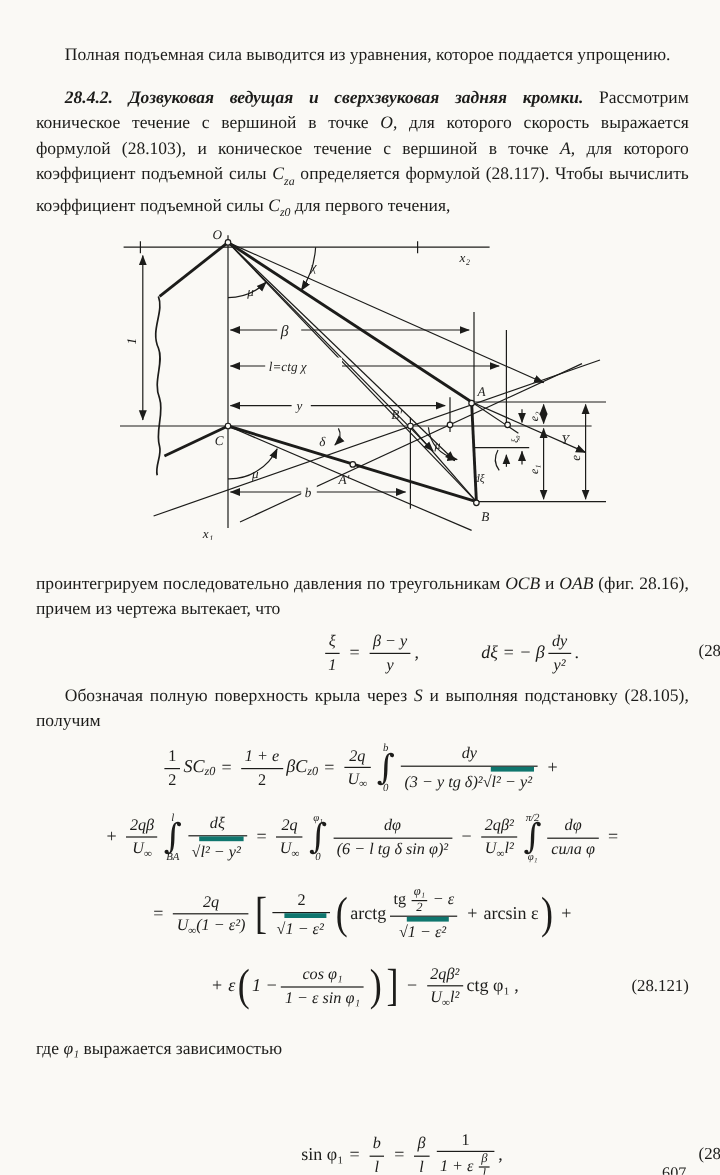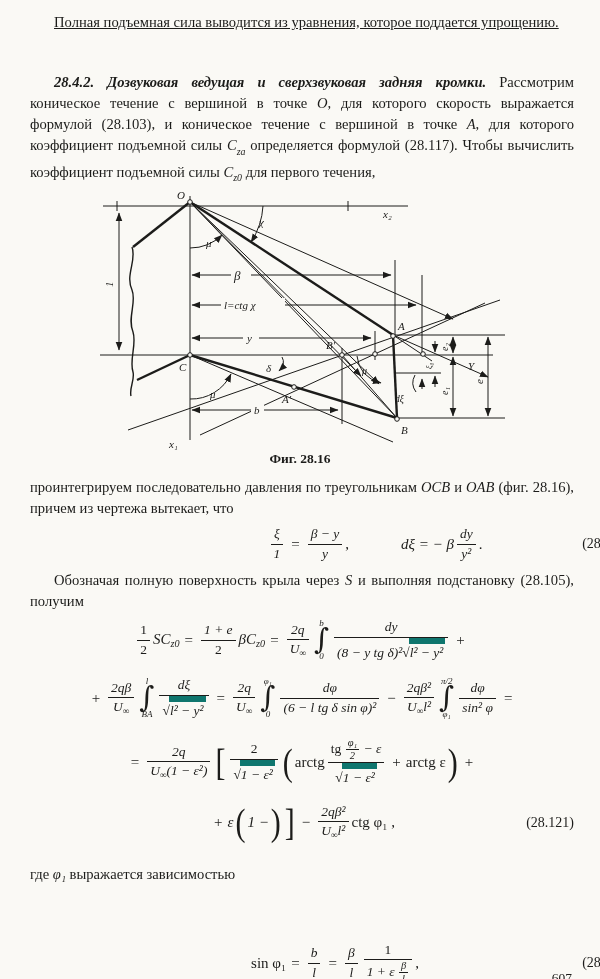--- a/index.html
+++ b/index.html
@@ -20,34 +20,34 @@
   .mf > .n{display:block;border-bottom:1px solid #1c1c1a;padding:0 3px;line-height:1.35;}
   .mf > .d{display:block;padding:0 3px;line-height:1.35;}
   .mfs{display:inline-block;text-align:center;font-size:10.5px;vertical-align:middle;margin:0 1px;}
   .mfs .n{display:block;border-bottom:1px solid #1c1c1a;line-height:1.15;padding:0 2px;}
   .mfs .d{display:block;line-height:1.15;padding:0 2px;}
   .int{display:inline-flex;flex-direction:column;align-items:center;line-height:1;margin:0 2px;}
   .int .il{font-size:9px;font-style:italic;}
   .int .ig{font-size:29px;font-family:"DejaVu Serif",serif;line-height:0.82;font-style:normal;}
   .sqrt{white-space:nowrap;display:inline-block;}
   .sqrt .sg{font-style:normal;}
-  .sqrt .rad{border-top:6px solid #0f766e;padding:0 2px 0 1px;margin-left:-1px;display:inline-block;}
+  .sqrt .rad{border-top:4px solid #0f766e;padding:0 2px 0 1px;margin-left:-1px;display:inline-block;}
   .bd{font-size:30px;font-style:normal;transform:scaleY(1.25);display:inline-block;line-height:1;margin:0 2px;font-weight:400;}
   .op{margin:0 5px;font-style:normal;}
   .tag{position:absolute;right:0;font-style:normal;font-size:14px;}
   .gap{display:inline-block;width:52px;}
   
   .flb{font-family:"Liberation Serif",serif;font-style:italic;font-size:11px;fill:#1c1c1a;}
   .caption{width:460px;margin-left:40px;text-align:center;font-weight:bold;font-size:13.5px;margin-top:1px;}
   .pagenum{position:absolute;top:970px;right:28px;font-size:13.5px;}
 </style>
 </head>
 <body>
 
-<p class="abs bt ind" style="top:12px;text-decoration:underline;">
+<p class="abs bt ind" style="top:36px;">
   <span>Полная подъемная сила выводится из уравнения, которое поддается упрощению.</span>
 </p>
 
 <p class="abs bt ind" style="top:72px;">
   <b>28.4.2.</b><b> Дозвуковая ведущая и сверхзвуковая задняя кромки.</b><span> Рассмотрим коническое течение с вершиной в точке </span><span class="v">O</span><span>, для которого скорость выражается формулой (28.103), и коническое течение с вершиной в точке </span><span class="v">A</span><span>, для которого коэффициент подъемной силы </span><span class="v"><span>C</span><sub>za</sub></span><span> определяется формулой (28.117). Чтобы вычислить коэффициент подъемной силы </span><span class="v"><span>C</span><sub>z0</sub></span><span> для первого течения,</span>
 </p>
 
 <div class="abs" style="top:182px;">
   <svg width="460" height="268" viewBox="0 -8 460 268" style="display:block;margin-left:55px;">
     <defs>
@@ -149,21 +149,20 @@
       <text class="flb" x="125" y="208">μ</text>
       <text class="flb" x="277" y="184" style="font-size:10px">μ</text>
       <text class="flb" transform="translate(28,97) rotate(-90)">1</text>
       <text class="flb" transform="translate(363,161) rotate(-90)" style="font-size:10px">e₂</text>
       <text class="flb" transform="translate(363,205) rotate(-90)" style="font-size:10px">e₁</text>
       <text class="flb" transform="translate(398,194) rotate(-90)">e</text>
       <text class="flb" transform="translate(347,179) rotate(-90)" style="font-size:8px">ξ₀</text>
       <text class="flb" x="310" y="212" style="font-size:9.5px">dξ</text>
     </g>
   </svg>
-  <div class="caption">Фиг. 28.16</div>
 </div>
 
 <p class="abs bt" style="top:477px;">
   <span>проинтегрируем последовательно давления по треугольникам </span><span class="v">OCB</span><span> и </span><span class="v">OAB</span><span> (фиг. 28.16), причем из чертежа вытекает, что</span>
 </p>
 
 <div class="abs eqrow" style="top:521px;height:46px;padding-left:90px;">
   <span class="mf">
       <span class="n v">ξ</span>
       <span class="d v">1</span>
@@ -207,21 +206,21 @@
         <span class="n v">2q</span>
         <span class="d v"><span>U</span><sub>∞</sub></span>
       </span>
     <span class="int">
         <span class="il">b</span>
         <span class="ig">∫</span>
         <span class="il">0</span>
       </span>
     <span class="mf">
         <span class="n v">dy</span>
-        <span class="d v"><span>(8 − y tg δ)²</span><span class="sqrt"><span class="sg">√</span><span class="rad">l² − y²</span></span></span>
+        <span class="d v"><span>(3 − y tg δ)²</span><span class="sqrt"><span class="sg">√</span><span class="rad">l² − y²</span></span></span>
       </span>
     <span class="op">+</span>
   </div>
 
   <div class="eqrow" style="height:60px;">
     <span class="op">+</span>
     <span class="mf">
         <span class="n v">2qβ</span>
         <span class="d v"><span>U</span><sub>∞</sub></span>
       </span>
@@ -253,21 +252,21 @@
         <span class="n v">2qβ²</span>
         <span class="d v"><span>U</span><sub>∞</sub><span>l²</span></span>
       </span>
     <span class="int">
         <span class="il">π/2</span>
         <span class="ig">∫</span>
         <span class="il">φ₁</span>
       </span>
     <span class="mf">
         <span class="n v">dφ</span>
-        <span class="d v">sin² φ</span>
+        <span class="d v">сила φ</span>
       </span>
     <span class="op">=</span>
   </div>
 
   <div class="eqrow" style="height:68px;">
     <span class="op">=</span>
     <span class="mf">
         <span class="n v">2q</span>
         <span class="d v"><span>U</span><sub>∞</sub><span>(1 − ε²)</span></span>
       </span>
@@ -276,30 +275,34 @@
         <span class="n">2</span>
         <span class="d v"><span class="sqrt"><span class="sg">√</span><span class="rad">1 − ε²</span></span></span>
       </span>
     <span class="bd">(</span>
     <span class="fn">arctg</span>
     <span class="mf">
         <span class="n v"><span class="fn">tg </span><span class="mfs"><span class="n v">φ₁</span><span class="d">2</span></span><span> − ε</span></span>
         <span class="d v"><span class="sqrt"><span class="sg">√</span><span class="rad">1 − ε²</span></span></span>
       </span>
     <span class="op">+</span>
-    <span class="fn">arctg ε</span>
+    <span class="fn">arcsin ε</span>
     <span class="bd">)</span>
     <span class="op">+</span>
   </div>
 
   <div class="eqrow" style="height:52px;">
     <span class="op">+</span>
     <span class="v">ε</span>
     <span class="bd">(</span>
     <span class="v">1 −</span>
+    <span class="mf">
+        <span class="n v">cos φ₁</span>
+        <span class="d v">1 − ε sin φ₁</span>
+      </span>
     <span class="bd">)</span>
     <span class="bd">]</span>
     <span class="op">−</span>
     <span class="mf">
         <span class="n v">2qβ²</span>
         <span class="d v"><span>U</span><sub>∞</sub><span>l²</span></span>
       </span>
     <span class="fn">ctg φ₁ ,</span>
   </div>
   <span class="tag" style="top:176px;margin-top:27px;">(28.121)</span>

